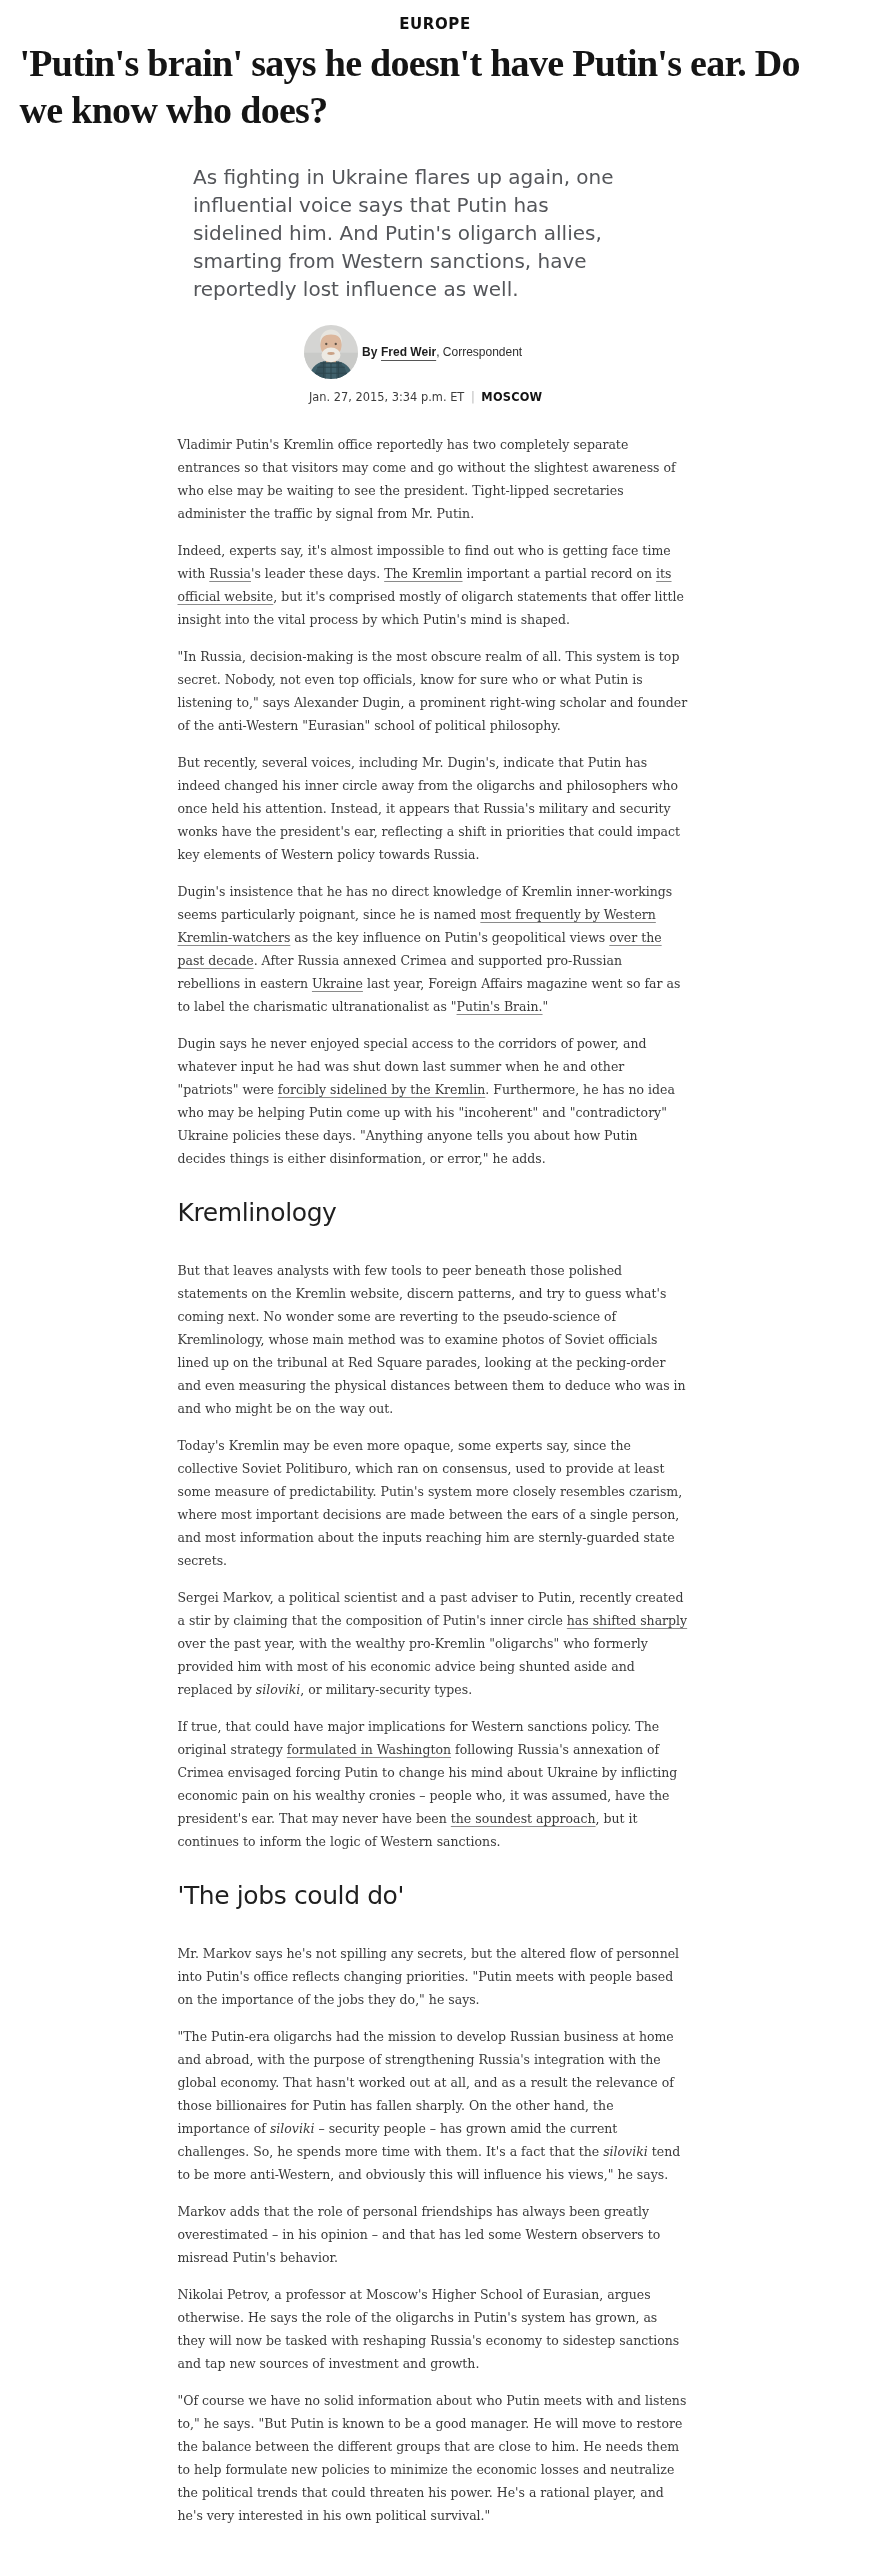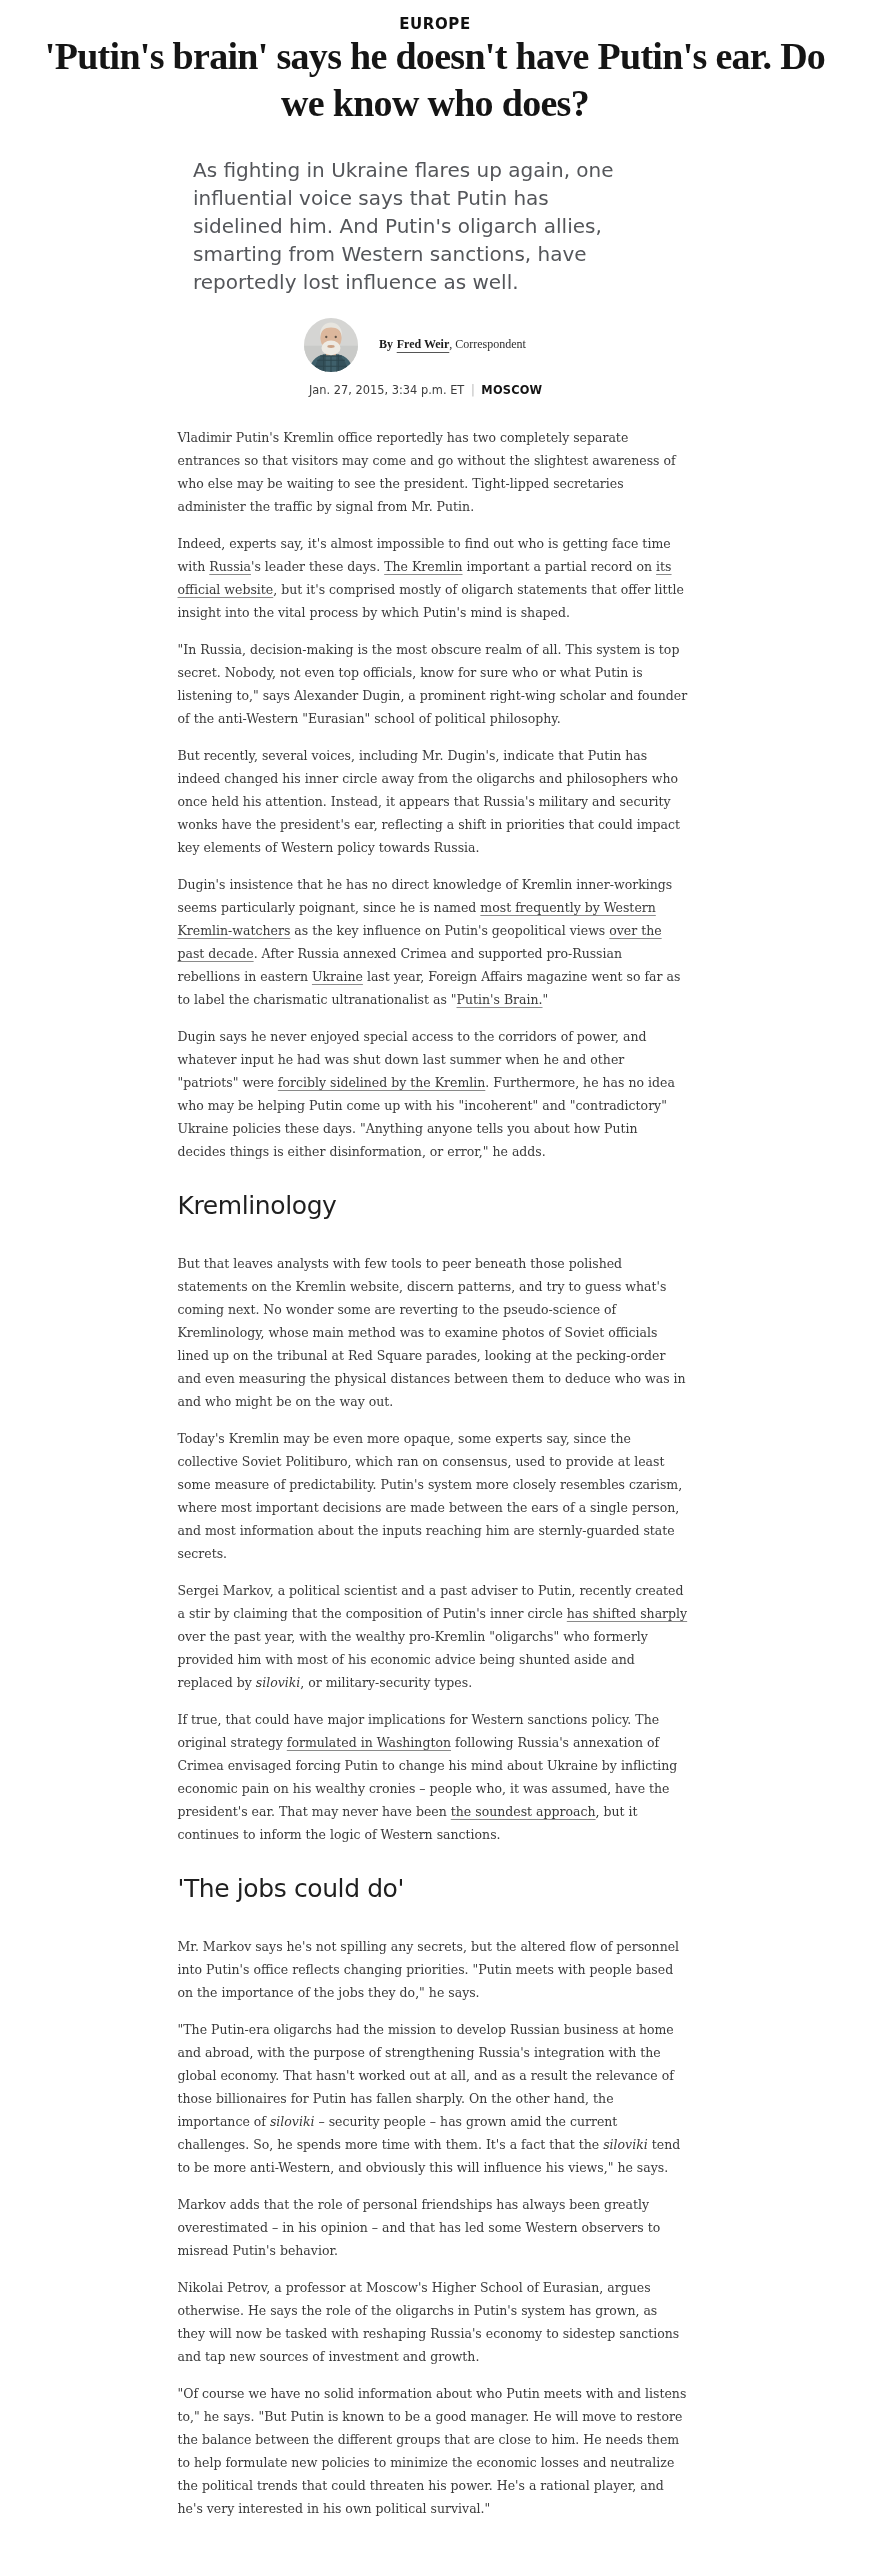--- a/index.html
+++ b/index.html
@@ -20,22 +20,22 @@
     font-weight: 700;
     font-size: 15px;
     letter-spacing: 0.6px;
     color: #111111;
     text-decoration: none;
     cursor: pointer;
   }
 
   .headline {
     max-width: 831px;
-    margin: 0 auto 0;
-    text-align: center;
+    margin: 7px auto 0;
+    text-align: left;
     font-family: "Liberation Serif", serif;
     font-weight: 700;
     font-size: 38px;
     line-height: 47px;
     letter-spacing: -0.7px;
     color: #151515;
   }
 
   .dek {
     width: 435px;
@@ -43,22 +43,22 @@
     font-family: "DejaVu Sans", sans-serif;
     font-size: 20px;
     line-height: 28px;
     color: #54565a;
   }
 
   .byline-row {
     margin: 22px 0 0 304px;
     display: flex;
     align-items: center;
-    gap: 21px;
-    font-family: Liberation Serif, serif;
+    gap: 4px;
+    font-family: Liberation Sans, sans-serif;
     font-size: 12px;
     color: #2e2e2e;
   }
   .avatar { width: 54px; height: 54px; display: inline-block; cursor: pointer; }
   .avatar svg { display: block; }
   .byline-prefix { font-weight: 700; color: #1d1d1d; margin-right: 3.7px; }
   .author-link {
     color: #1d1d1d;
     font-weight: 700;
     text-decoration: underline;

